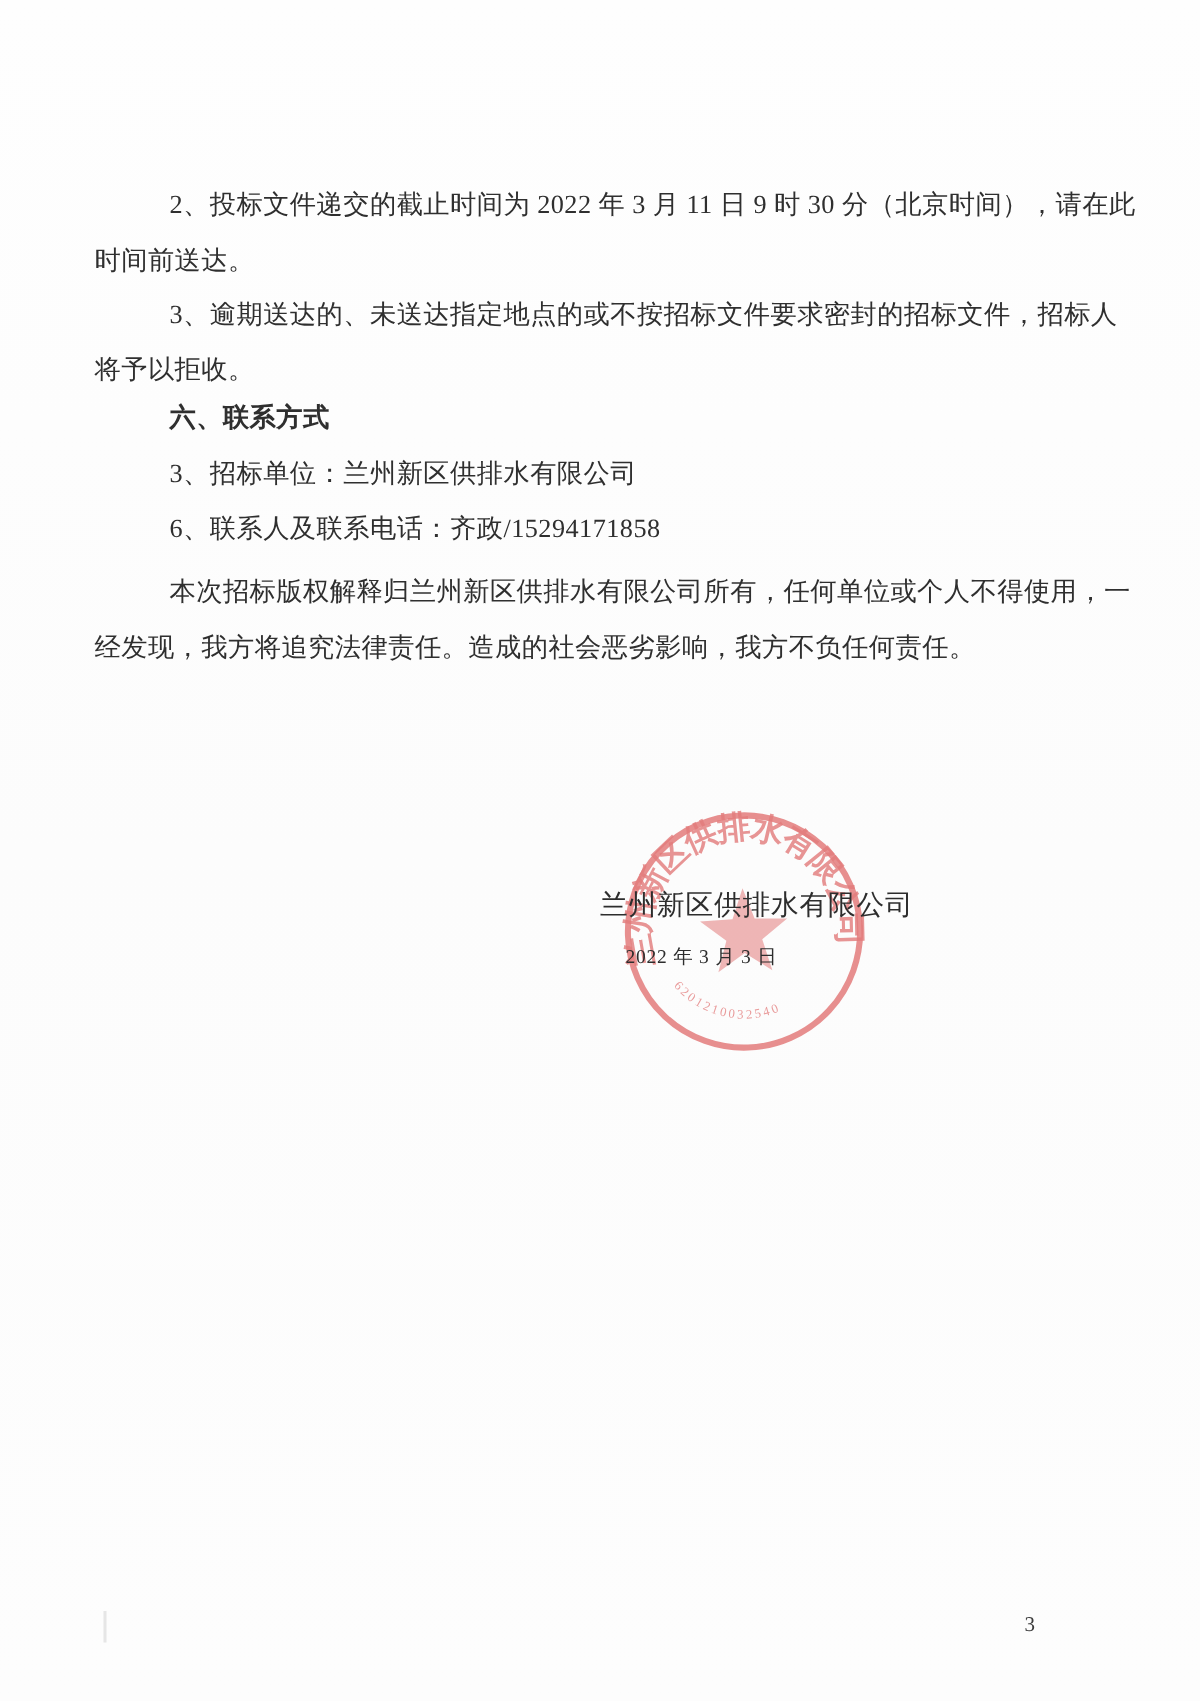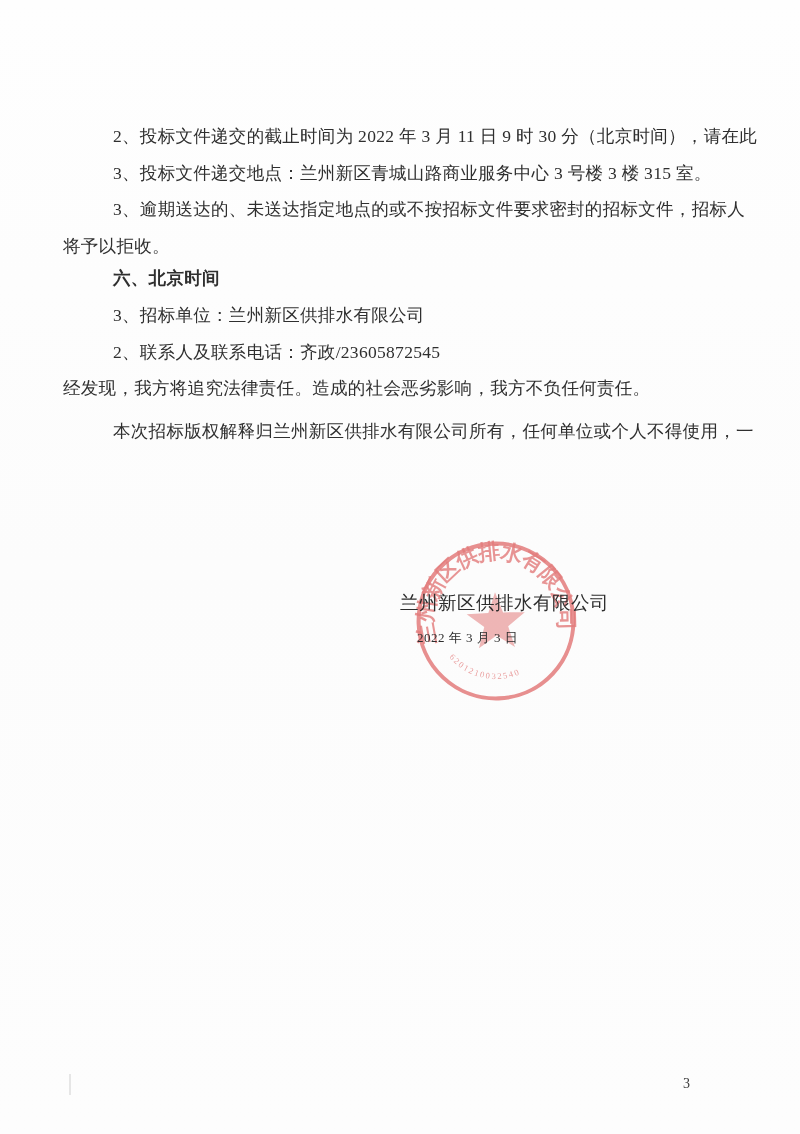--- a/index.html
+++ b/index.html
@@ -53,28 +53,28 @@
     background:#e6e6e6;
   }
 </style>
 </head>
 <body>
 
 <div class="page">
 
   <div class="doc">
     <div class="line indent">2、投标文件递交的截止时间为 2022 年 3 月 11 日 9 时 30 分（北京时间），请在此</div>
-    <div class="line indent">3、投标文件递交地点：兰州新区青城山路商业服务中心 3 号楼 3 楼 315 室。</div>
+    <div class="line">时间前送达。</div>
     <div class="line indent">3、逾期送达的、未送达指定地点的或不按招标文件要求密封的招标文件，招标人</div>
     <div class="line">将予以拒收。</div>
-    <div class="line indent bold m-up4">六、北京时间</div>
+    <div class="line indent bold m-up4">六、联系方式</div>
     <div class="line indent">3、招标单位：兰州新区供排水有限公司</div>
-    <div class="line indent">2、联系人及联系电话：齐政/23605872545</div>
+    <div class="line indent">6、联系人及联系电话：齐政/15294171858</div>
+    <div class="line indent m-dn6">本次招标版权解释归兰州新区供排水有限公司所有，任何单位或个人不得使用，一</div>
     <div class="line">经发现，我方将追究法律责任。造成的社会恶劣影响，我方不负任何责任。</div>
-    <div class="line indent m-dn6">本次招标版权解释归兰州新区供排水有限公司所有，任何单位或个人不得使用，一</div>
   </div>
 
   <svg class="seal" viewBox="0 0 200 200" xmlns="http://www.w3.org/2000/svg">
     <defs>
       <path id="arcTop" d="M 34,124 A 70,70 0 1 1 166,124" fill="none"></path>
       <path id="arcBottom" d="M 42,132 A 68,68 0 0 0 158,132" fill="none"></path>
     </defs>
     <circle cx="100" cy="100" r="86" fill="none" stroke-width="4.5" opacity="0.85" stroke="#dd5f5f"></circle>
     <text font-size="24" font-weight="bold" opacity="0.8" fill="#dd5f5f">
       <textPath href="#arcTop" startOffset="2" textLength="254">兰州新区供排水有限公司</textPath>

